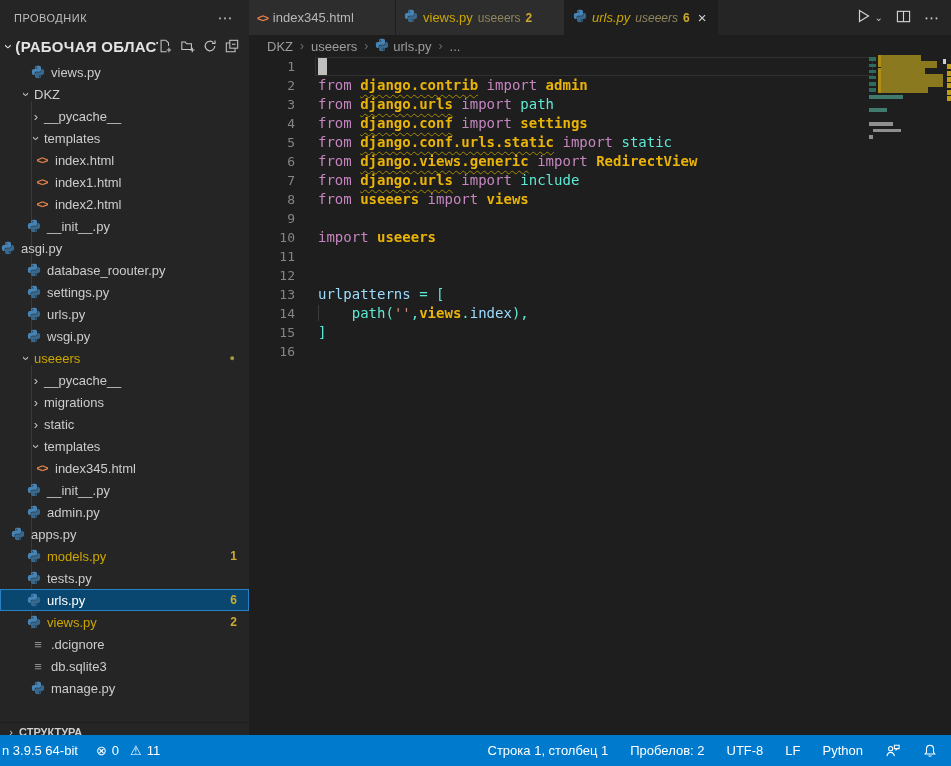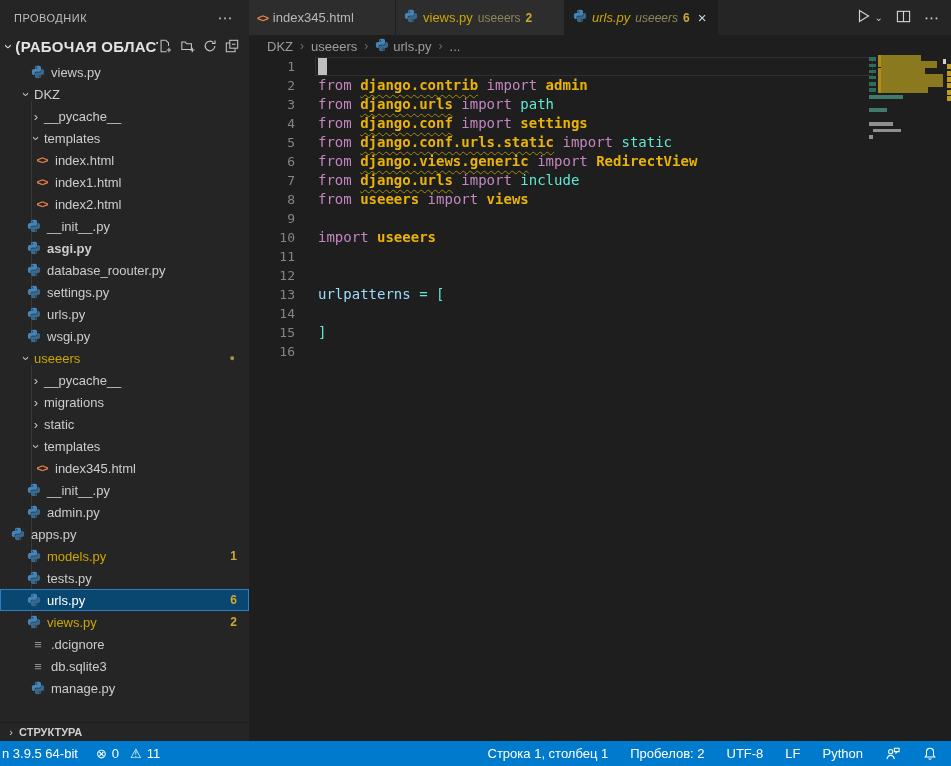--- a/index.html
+++ b/index.html
@@ -57,21 +57,21 @@
   .curline { position:absolute; left:66px; width:558px; top:0; height:19px; border:1px solid #303031; }
   .cursor { position:absolute; left:69px; top:1px; width:9px; height:17px; background:#bfbfbf; }
   .k { color:#c586c0; } .m { color:#eab308;font-weight:bold; } .w { color:#5eead4; }
   .v { color:#9cdcfe; } .s { color:#ce9178; }
   .sq { text-decoration:underline; text-decoration-style:wavy; text-decoration-color:#a58a00; text-decoration-thickness:1px; text-underline-offset:4px; }
   .ind { box-shadow:inset 1px 0 0 #3a3a3a; }
   .minimap { position:absolute; left:620px; top:-2px; width:74px; height:320px; cursor:pointer; }
   .ruler { position:absolute; left:694px; top:0; width:8px; height:684px; cursor:pointer; }
   .mk { position:absolute; }
   
-  .statusbar { position:absolute; left:0; bottom:0; width:100%; height:25px; background:#007acc; color:#ffffff; display:flex; align-items:center; font-size:13px; }
+  .statusbar { position:absolute; left:0; bottom:0; width:100%; height:31px; background:#007acc; color:#ffffff; display:flex; align-items:center; font-size:13px; }
   .sb-left { display:flex; align-items:center; gap:18px; padding-left:2px; }
   .sb-right { margin-left:auto; display:flex; align-items:center; gap:22px; padding-right:14px; }
   .sitem { display:flex; align-items:center; gap:5px; cursor:pointer; white-space:nowrap; }
   .sicon { font-size:13px; }
   svg { flex:0 0 auto; }
 </style>
 </head>
 <body>
 
 <div class="sidebar">
@@ -149,21 +149,21 @@
       </div>
       <div class="row" style="padding-left: 26px;">
         <span class="ficon">
           <svg width="14" height="14" viewBox="0 0 255 255">
             <path fill="#4584b6" d="M126.9 15.8c-57.1 0-53.5 24.8-53.5 24.8l.1 25.7h54.5v7.7H51.8S15.3 69.9 15.3 127.4c0 57.6 31.9 55.5 31.9 55.5h19v-26.7s-1-31.9 31.4-31.9h54s30.4.5 30.4-29.4V45.3s4.6-29.5-55.1-29.5zm-30 17.3a9.8 9.8 0 1 1 0 19.6 9.8 9.8 0 0 1 0-19.6z"></path>
             <path fill="#38688c" d="M128.6 239.2c57.1 0 53.5-24.8 53.5-24.8l-.1-25.7h-54.5V181h75.2s36.5 4.1 36.5-53.5c0-57.6-31.9-55.5-31.9-55.5h-19v26.7s1 31.9-31.4 31.9h-54s-30.4-.5-30.4 29.4v49.4s-4.6 29.8 56.1 29.8zm30-17.3a9.8 9.8 0 1 1 0-19.6 9.8 9.8 0 0 1 0 19.6z"></path>
           </svg>
         </span>
         <span class="lbl">__init__.py</span>
       </div>
-      <div class="row" style="padding-left: 26px; font-weight: bold;">
+      <div class="row" style="">
         <span class="ficon">
           <svg width="14" height="14" viewBox="0 0 255 255">
             <path fill="#4584b6" d="M126.9 15.8c-57.1 0-53.5 24.8-53.5 24.8l.1 25.7h54.5v7.7H51.8S15.3 69.9 15.3 127.4c0 57.6 31.9 55.5 31.9 55.5h19v-26.7s-1-31.9 31.4-31.9h54s30.4.5 30.4-29.4V45.3s4.6-29.5-55.1-29.5zm-30 17.3a9.8 9.8 0 1 1 0 19.6 9.8 9.8 0 0 1 0-19.6z"></path>
             <path fill="#38688c" d="M128.6 239.2c57.1 0 53.5-24.8 53.5-24.8l-.1-25.7h-54.5V181h75.2s36.5 4.1 36.5-53.5c0-57.6-31.9-55.5-31.9-55.5h-19v26.7s1 31.9-31.4 31.9h-54s-30.4-.5-30.4 29.4v49.4s-4.6 29.8 56.1 29.8zm30-17.3a9.8 9.8 0 1 1 0-19.6 9.8 9.8 0 0 1 0 19.6z"></path>
           </svg>
         </span>
         <span class="lbl">asgi.py</span>
       </div>
       <div class="row" style="padding-left: 26px;">
         <span class="ficon">
@@ -381,21 +381,21 @@
       <div class="line"><span class="ln">4</span><span class="ct"><span class="k">from </span><span class="m sq">django.conf</span><span class="k"> import </span><span class="m">settings</span></span></div>
       <div class="line"><span class="ln">5</span><span class="ct"><span class="k">from </span><span class="m sq">django.conf.urls.static</span><span class="k"> import </span><span class="w">static</span></span></div>
       <div class="line"><span class="ln">6</span><span class="ct"><span class="k">from </span><span class="m sq">django.views.generic</span><span class="k"> import </span><span class="m">RedirectView</span></span></div>
       <div class="line"><span class="ln">7</span><span class="ct"><span class="k">from </span><span class="m sq">django.urls</span><span class="k"> import </span><span class="w">include</span></span></div>
       <div class="line"><span class="ln">8</span><span class="ct"><span class="k">from </span><span class="m">useeers</span><span class="k"> import </span><span class="m">views</span></span></div>
       <div class="line"><span class="ln">9</span><span class="ct"></span></div>
       <div class="line"><span class="ln">10</span><span class="ct"><span class="k">import </span><span class="m">useeers</span></span></div>
       <div class="line"><span class="ln">11</span><span class="ct"></span></div>
       <div class="line"><span class="ln">12</span><span class="ct"></span></div>
       <div class="line"><span class="ln">13</span><span class="ct"><span class="v">urlpatterns</span><span class="w"> = [</span></span></div>
-      <div class="line"><span class="ln">14</span></div>
+      <div class="line"><span class="ln">14</span><span class="ct"><span class="ind">    </span><span class="w">path(</span><span class="s">''</span><span class="w">,</span><span class="m">views</span><span class="w">.</span><span class="v">index</span><span class="w">),</span></span></div>
       <div class="line"><span class="ln">15</span><span class="ct"><span class="w">]</span></span></div>
       <div class="line"><span class="ln">16</span><span class="ct"></span></div>
       <div class="minimap" id="minimap">
         <div class="mk" style="left: 0px; top: 2.45px; width: 7px; height: 3.675px; background: rgb(47, 106, 95);"></div>
         <div class="mk" style="left: 9px; top: 0px; width: 3px; height: 6.125px; background: rgb(176, 140, 20);"></div>
         <div class="mk" style="left: 12px; top: 0px; width: 40px; height: 6.37px; background: rgb(138, 121, 30);"></div>
         <div class="mk" style="left: 0px; top: 8.575px; width: 7px; height: 3.675px; background: rgb(47, 106, 95);"></div>
         <div class="mk" style="left: 9px; top: 6.37px; width: 3px; height: 6.125px; background: rgb(176, 140, 20);"></div>
         <div class="mk" style="left: 12px; top: 6.37px; width: 56px; height: 6.37px; background: rgb(138, 121, 30);"></div>
         <div class="mk" style="left: 0px; top: 14.7px; width: 7px; height: 3.675px; background: rgb(47, 106, 95);"></div>

